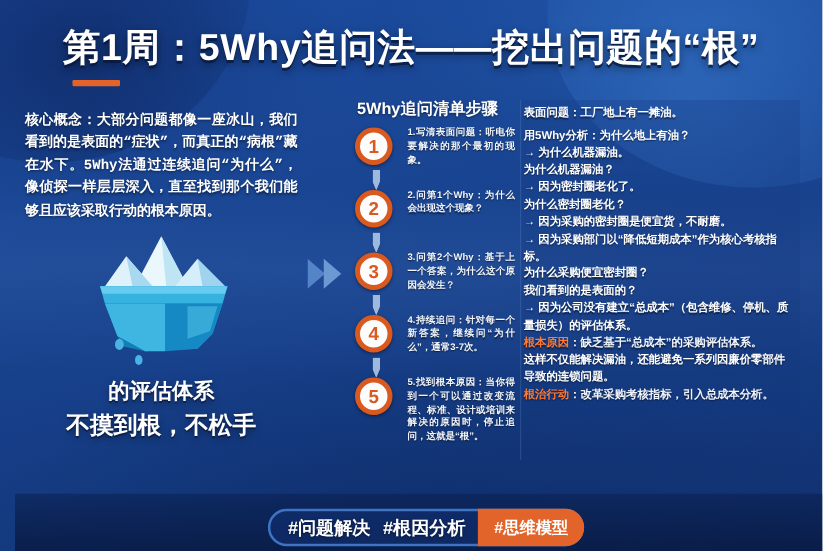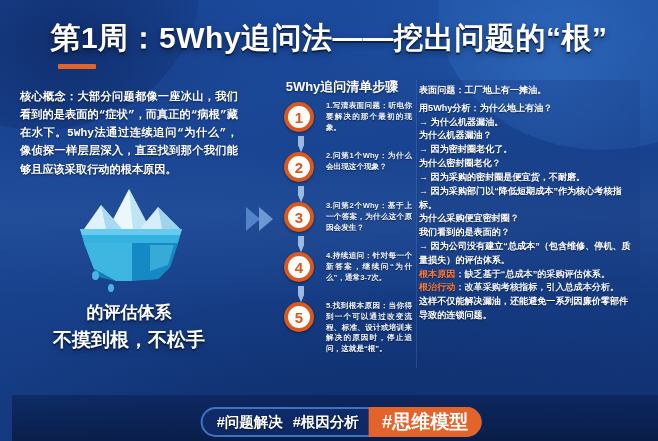--- a/index.html
+++ b/index.html
@@ -133,21 +133,21 @@
     border: 2px solid #3f74c4; border-radius: 18px;
     height: 30px; padding: 0 0 0 14px; background: rgba(18,50,118,0.55);
   }
   .hash {
     font-size: 14.5px; font-weight: bold; color: #ffffff; white-space: nowrap;
     text-shadow: 0 1px 2px rgba(0,0,0,0.5);
   }
   .hash + .hash { margin-left: 10px; }
   .hash-pill {
     margin-left: 10px; background: #e2642a; color: #fff;
-    font-size: 19px; font-weight: bold; white-space: nowrap;
+    font-size: 13px; font-weight: bold; white-space: nowrap;
     height: 30px; line-height: 30px; padding: 0 13px;
     border-radius: 0 16px 16px 0; margin-right: -2px;
   }
 </style>
 </head>
 <body>
 
 <div id="poster">
   <div class="corner-arc arc-tl"></div>
   <div class="corner-arc arc-tr"></div>
@@ -241,24 +241,24 @@
       <div class="case-line">为什么密封圈老化？</div>
       <div class="case-line">→ 因为采购的密封圈是便宜货，不耐磨。</div>
       <div class="case-line">→ 因为采购部门以“降低短期成本”作为核心考核指标。</div>
       <div class="case-line">为什么采购便宜密封圈？</div>
       <div class="case-line">我们看到的是表面的？</div>
       <div class="case-line">→ 因为公司没有建立“总成本”（包含维修、停机、质量损失）的评估体系。</div>
 
       <div class="case-line root">
         <span class="tag-orange">根本原因</span><span>：缺乏基于“总成本”的采购评估体系。</span>
       </div>
+      <div class="case-line">这样不仅能解决漏油，还能避免一系列因廉价零部件导致的连锁问题。</div>
       <div class="case-line root">
         <span class="tag-orange">根治行动</span><span>：改革采购考核指标，引入总成本分析。</span>
       </div>
-      <div class="case-line">这样不仅能解决漏油，还能避免一系列因廉价零部件导致的连锁问题。</div>
     </div>
 
   </div>
 
   <div class="footer">
     <div class="hashbar">
       <span class="hash">#问题解决</span>
       <span class="hash">#根因分析</span>
       <span class="hash-pill">#思维模型</span>
     </div>

